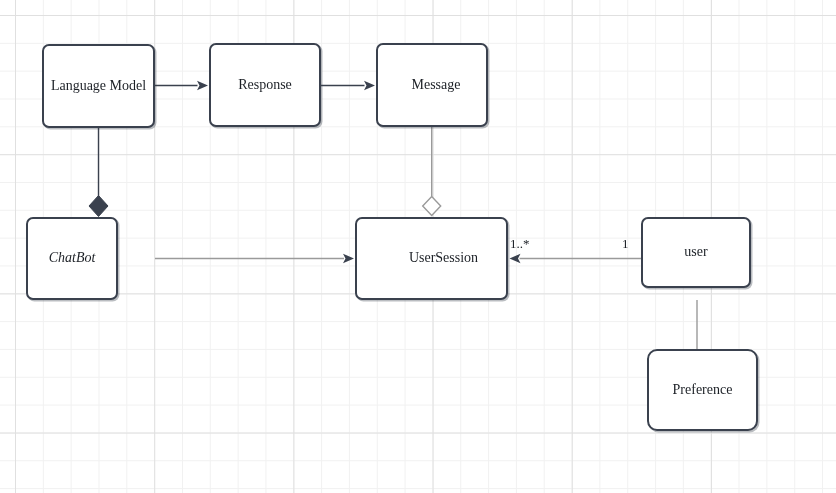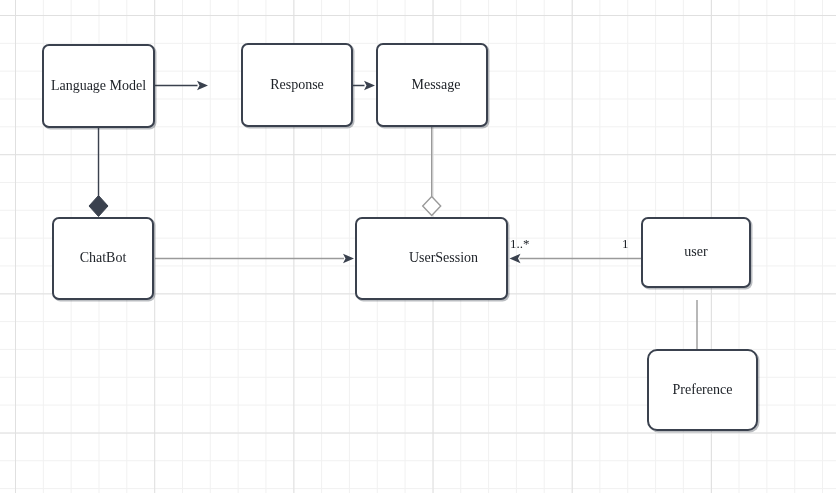--- a/index.html
+++ b/index.html
@@ -37,23 +37,23 @@
     border:2px solid var(--c-dark);
     border-radius:7px;
     box-shadow:1.5px 1.5px 0 rgba(58,65,78,0.35);
     display:flex;align-items:center;justify-content:center;
     text-align:center;
     font-size:14px;color:var(--c-text);
     line-height:1.35;
     padding:4px;
   }
   #n-language-model{left:42px;top:44px;width:113px;height:84px;}
-  #n-response{left:209px;top:43px;width:112px;height:84px;margin-left:32px;}
+  #n-response{left:209px;top:43px;width:112px;height:84px;}
   #n-message{left:376px;top:43px;width:112px;height:84px;padding-left:12px;}
-  #n-chatbot{left:52px;top:217px;width:102px;height:83px;}
+  #n-chatbot{left:26px;top:217px;width:92px;height:83px;font-style:italic;}
   #n-user-session{left:355px;top:217px;width:153px;height:83px;padding-left:28px;}
   #n-user{left:641px;top:217px;width:110px;height:71px;}
   #n-preference{left:647px;top:349px;width:111px;height:82px;border-radius:10px;}
   .edge-label{
     position:absolute;
     font-size:13px;color:var(--c-text);
     background:transparent;
     line-height:1;
     white-space:nowrap;
   }

